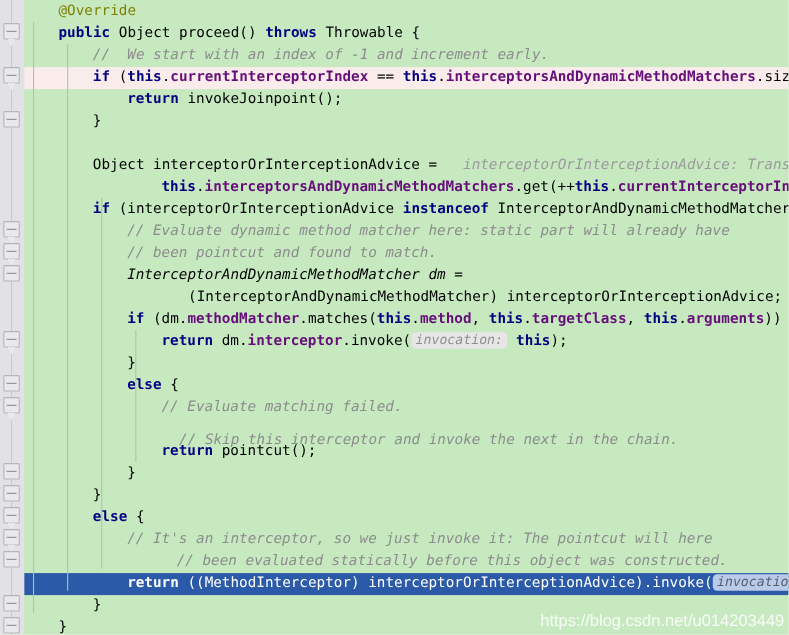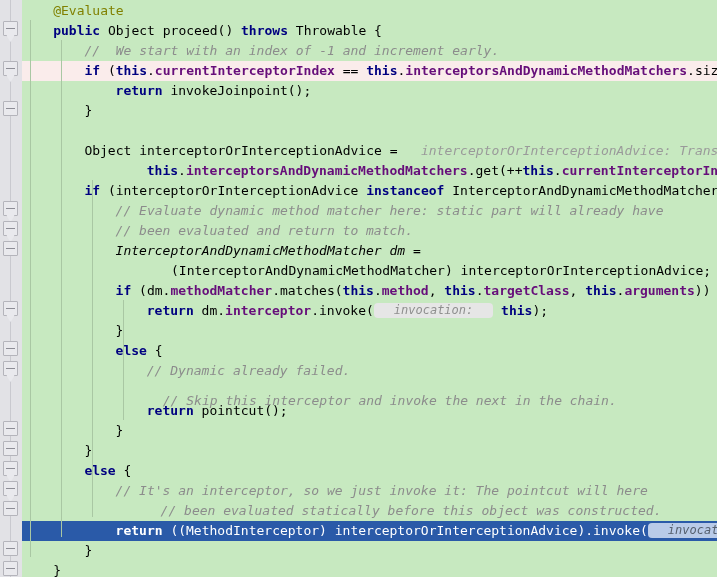--- a/index.html
+++ b/index.html
@@ -109,21 +109,21 @@
   .hint {
     color: #9a9a9a;
     font-style: italic;
     font-weight: normal;
   }
   .hint-badge {
     display: inline-block;
     background: #e6e6e6;
     color: #8f8f8f;
     border-radius: 4px;
-    padding: 0 20px;
+    padding: 0 4px;
     font-style: italic;
     font-size: 12px;
     line-height: 15px;
     vertical-align: 1px;
   }
   .selected-line .hint-badge {
     background: #b9cbe8;
     color: #55606f;
   }
 
@@ -163,51 +163,52 @@
         <div class="fold down" style="top: 461px;"></div>
         <div class="fold down" style="top: 481px;"></div>
         <div class="fold" style="top: 501px;"></div>
         <div class="fold" style="top: 541px;"></div>
         <div class="fold" style="top: 561px;"></div>
       </div>
   </div>
 
   <div class="code">
     <div id="rows">
-        <div class="row" style="top: 1px;"><span class="txt" style="left: 31.2px;"><span class="ann">@Evaluate</span></span></div>
+        <div class="row" style="top: 1px;"><span class="txt" style="left: 31.2px;"><span class="ann">@Override</span></span></div>
         <div class="row" style="top: 21px; padding-left: 36px;"><span class="txt" style="left: 31.2px;"><span class="kw">public </span><span class="pln">Object proceed() </span><span class="kw">throws </span><span class="pln">Throwable {</span></span></div>
         <div class="row" style="top: 41px;"><span class="txt" style="left: 62.4px; text-align: right;"><span class="cmt">//  We start with an index of -1 and increment early.</span></span></div>
         <div class="row caret-line" style="top: 61px;"><span class="txt" style="left: 62.4px;"><span class="kw">if </span><span class="pln">(</span><span class="kw">this</span><span class="pln">.</span><span class="fld">currentInterceptorIndex</span><span class="pln"> == </span><span class="kw">this</span><span class="pln">.</span><span class="fld">interceptorsAndDynamicMethodMatchers</span><span class="pln">.size() - </span></span></div>
         <div class="row" style="top: 81px;"><span class="txt" style="left: 93.6px;"><span class="kw">return </span><span class="pln">invokeJoinpoint();</span></span></div>
         <div class="row" style="top: 101px;"><span class="txt" style="left: 62.4px;"><span class="pln">}</span></span></div>
         <div class="row" style="top: 121px;"><span class="txt" style="left: 0px;"></span></div>
         <div class="row" style="top: 141px;"><span class="txt" style="left: 62.4px;"><span class="pln">Object interceptorOrInterceptionAdvice = </span><span class="hint">  interceptorOrInterceptionAdvice: TransactionInterce</span></span></div>
         <div class="row" style="top: 161px;"><span class="txt" style="left: 124.8px;"><span class="kw">this</span><span class="pln">.</span><span class="fld">interceptorsAndDynamicMethodMatchers</span><span class="pln">.get(</span><span class="pln">++</span><span class="kw">this</span><span class="pln">.</span><span class="fld">currentInterceptorIndex</span></span></div>
         <div class="row" style="top: 181px;"><span class="txt" style="left: 62.4px;"><span class="kw">if </span><span class="pln">(interceptorOrInterceptionAdvice </span><span class="kw">instanceof </span><span class="pln">InterceptorAndDynamicMethodMatcher) {</span></span></div>
         <div class="row" style="top: 201px;"><span class="txt" style="left: 93.6px;"><span class="cmt">// Evaluate dynamic method matcher here: static part will already have</span></span></div>
-        <div class="row" style="top: 221px;"><span class="txt" style="left: 93.6px;"><span class="cmt">// been evaluated and return to match.</span></span></div>
+        <div class="row" style="top: 221px;"><span class="txt" style="left: 93.6px;"><span class="cmt">// been pointcut and found to match.</span></span></div>
         <div class="row" style="top: 241px; font-style: italic;"><span class="txt" style="left: 93.6px;"><span class="pln">InterceptorAndDynamicMethodMatcher dm =</span></span></div>
         <div class="row" style="top: 261px;"><span class="txt" style="left: 149px;"><span class="pln">(InterceptorAndDynamicMethodMatcher) interceptorOrInterceptionAdvice;</span></span></div>
         <div class="row" style="top: 281px;"><span class="txt" style="left: 93.6px;"><span class="kw">if </span><span class="pln">(dm.</span><span class="fld">methodMatcher</span><span class="pln">.matches(</span><span class="kw">this</span><span class="pln">.</span><span class="fld">method</span><span class="pln">, </span><span class="kw">this</span><span class="pln">.</span><span class="fld">targetClass</span><span class="pln">, </span><span class="kw">this</span><span class="pln">.</span><span class="fld">arguments</span><span class="pln">)) {</span></span></div>
         <div class="row" style="top: 301px;"><span class="txt" style="left: 124.8px;"><span class="kw">return </span><span class="pln">dm.</span><span class="fld">interceptor</span><span class="pln">.invoke(</span><span class="hint-badge">invocation:</span><span class="pln"> </span><span class="kw">this</span><span class="pln">);</span></span></div>
         <div class="row" style="top: 321px;"><span class="txt" style="left: 93.6px;"><span class="pln">}</span></span></div>
         <div class="row" style="top: 341px;"><span class="txt" style="left: 93.6px;"><span class="kw">else </span><span class="pln">{</span></span></div>
-        <div class="row" style="top: 361px;"><span class="txt" style="left: 124.8px;"><span class="cmt">// Dynamic already failed.</span></span></div>
+        <div class="row" style="top: 361px;"><span class="txt" style="left: 124.8px;"><span class="cmt">// Evaluate matching failed.</span></span></div>
         <div class="row" style="top: 391px; margin-left: 16px;"><span class="txt" style="left: 124.8px;"><span class="cmt">// Skip this interceptor and invoke the next in the chain.</span></span></div>
         <div class="row" style="top: 401px;"><span class="txt" style="left: 124.8px;"><span class="kw">return </span><span class="pln">pointcut();</span></span></div>
         <div class="row" style="top: 421px;"><span class="txt" style="left: 93.6px;"><span class="pln">}</span></span></div>
         <div class="row" style="top: 441px;"><span class="txt" style="left: 62.4px;"><span class="pln">}</span></span></div>
         <div class="row" style="top: 461px;"><span class="txt" style="left: 62.4px;"><span class="kw">else </span><span class="pln">{</span></span></div>
         <div class="row" style="top: 481px;"><span class="txt" style="left: 93.6px;"><span class="cmt">// It's an interceptor, so we just invoke it: The pointcut will here</span></span></div>
         <div class="row" style="top: 501px; margin-left: 45px;"><span class="txt" style="left: 93.6px;"><span class="cmt">// been evaluated statically before this object was constructed.</span></span></div>
         <div class="row selected-line" style="top: 521px;"><span class="txt sel" style="left: 93.6px;"><span class="kw">return </span><span class="pln">((MethodInterceptor) interceptorOrInterceptionAdvice).invoke(</span><span class="hint-badge">invocation:</span></span></div>
         <div class="row" style="top: 541px;"><span class="txt" style="left: 62.4px;"><span class="pln">}</span></span></div>
         <div class="row" style="top: 561px;"><span class="txt" style="left: 31.2px;"><span class="pln">}</span></span></div>
       </div>
     <div id="guides">
         <div class="iguide" style="left: 8px; top: 20px; height: 537px;"></div>
         <div class="iguide" style="left: 39px; top: 40px; height: 497px;"></div>
         <div class="iguide" style="left: 70px; top: 180px; height: 337px;"></div>
         <div class="iguide" style="left: 101px; top: 300px; height: 120px;"></div>
       </div>
   </div>
 
+  <div class="watermark">https://blog.csdn.net/u014203449</div>
 </div>
 
 </body></html>

